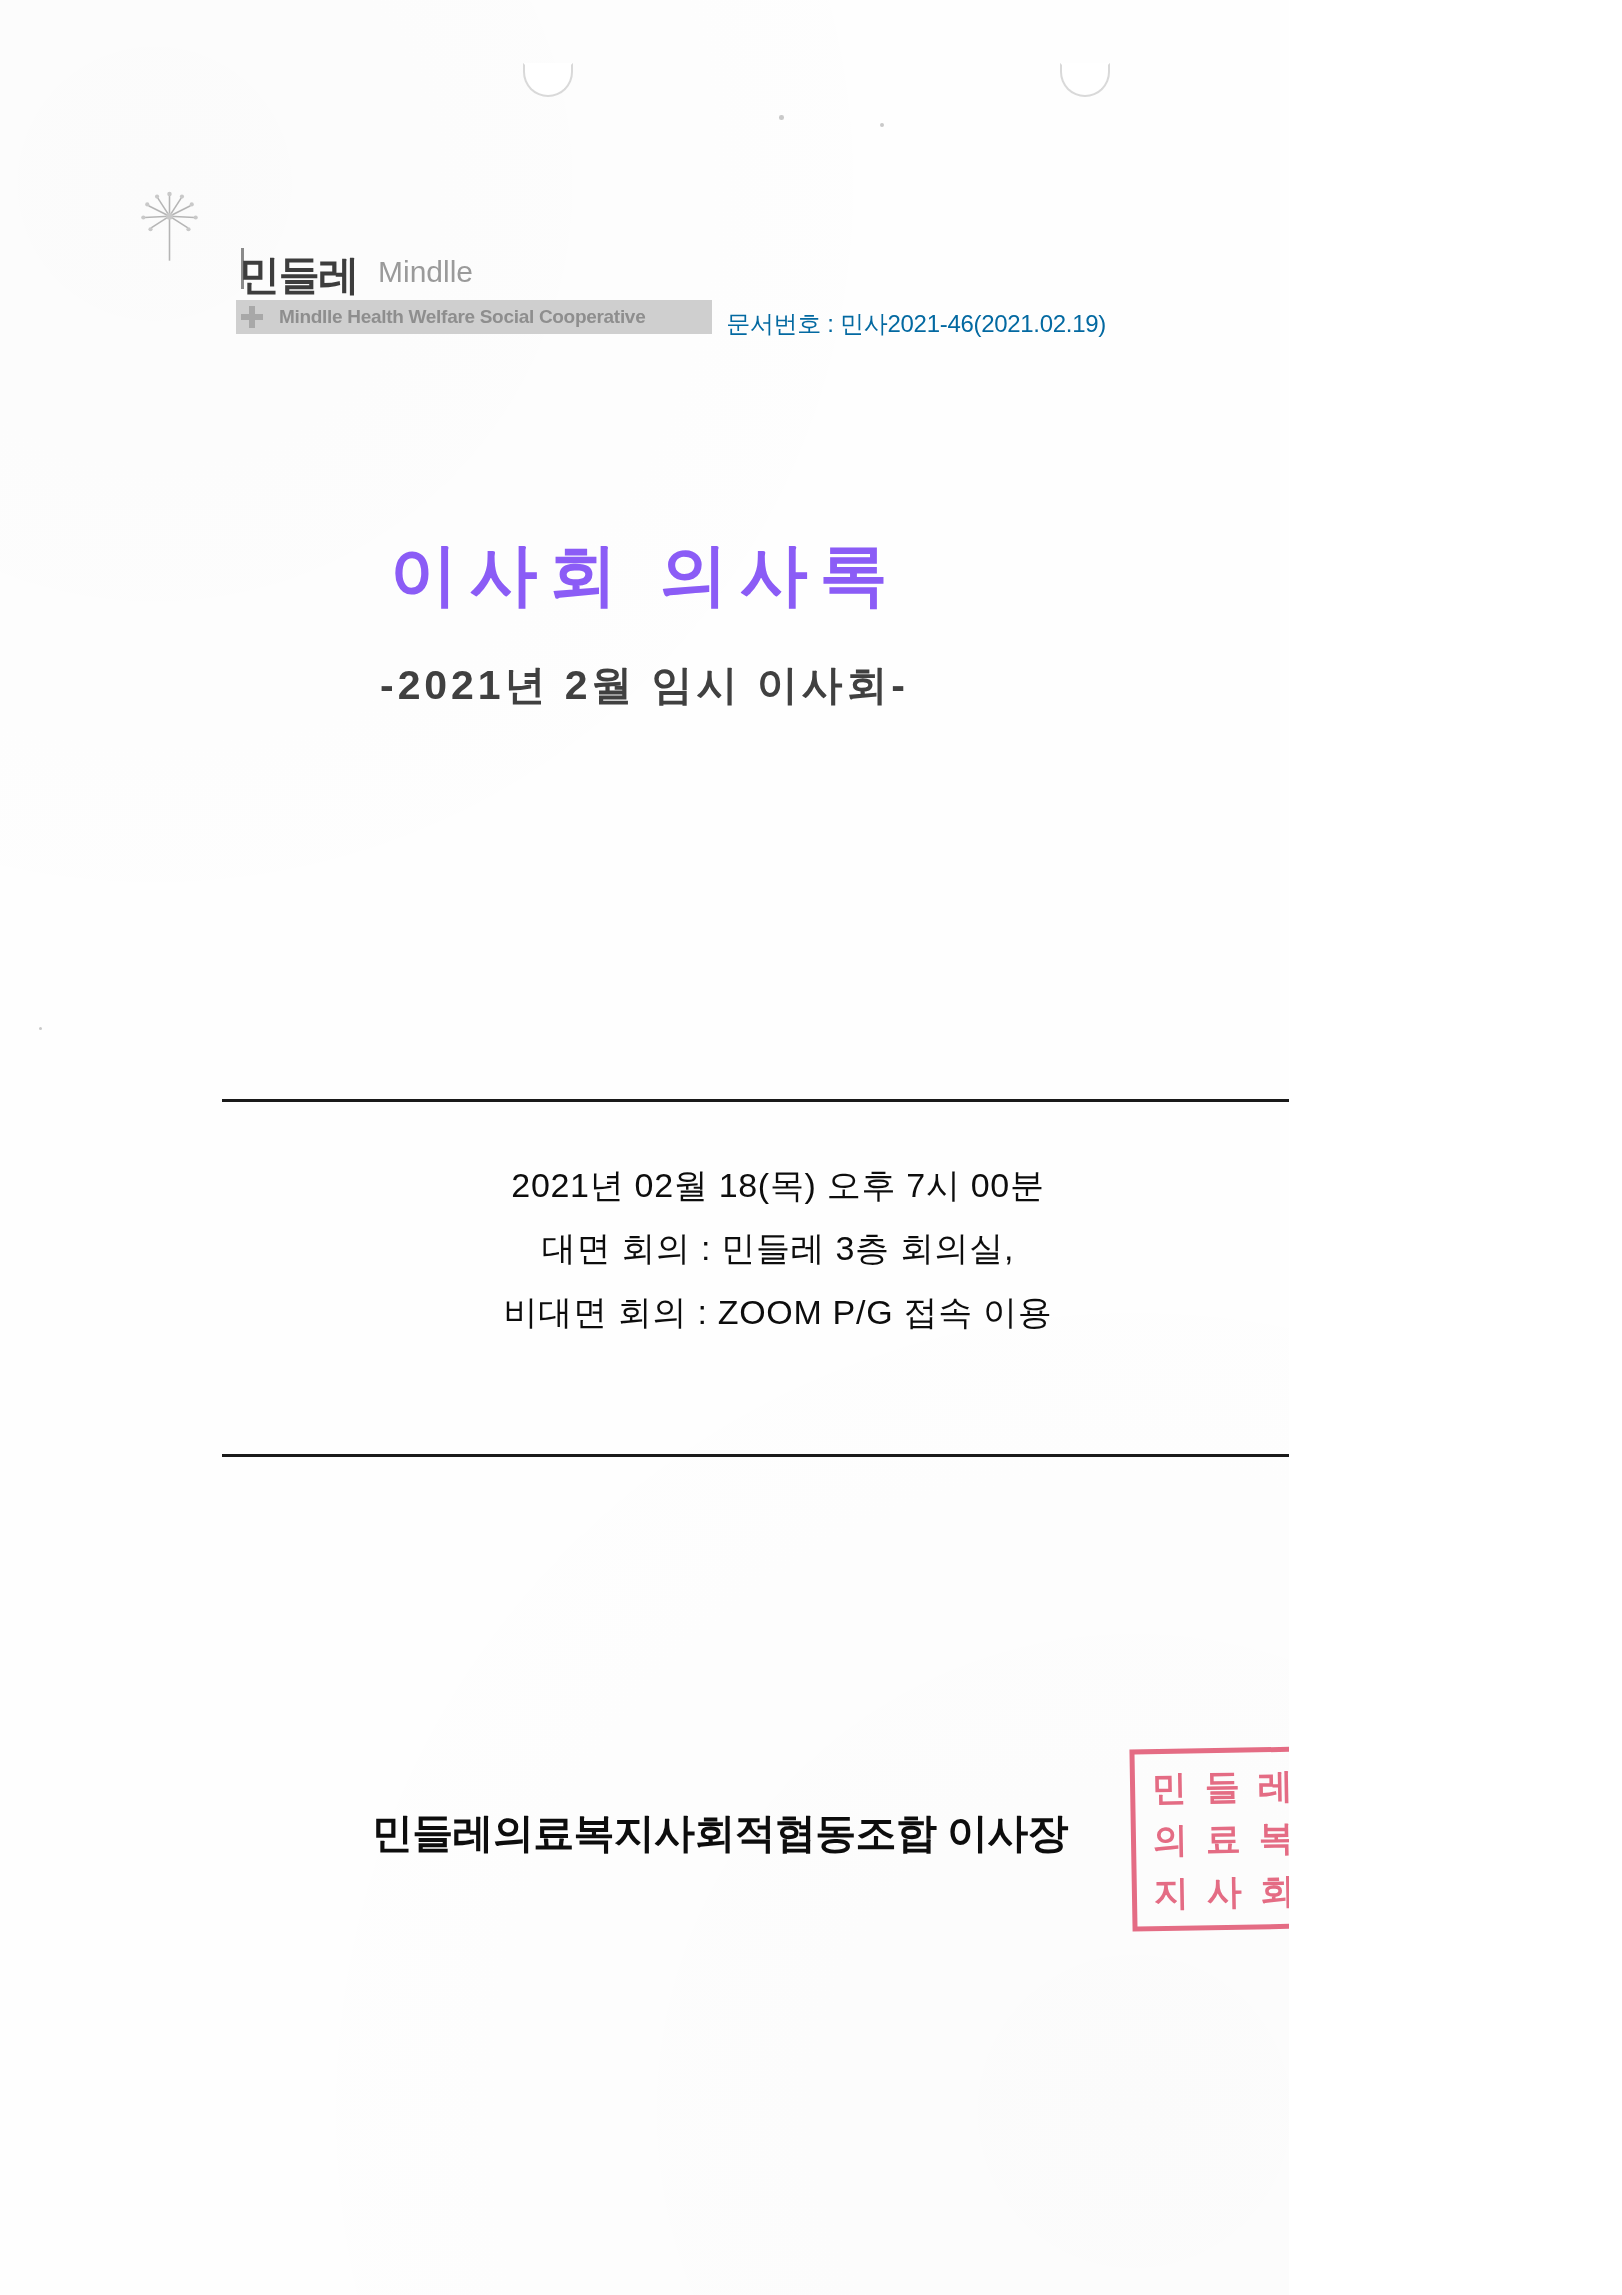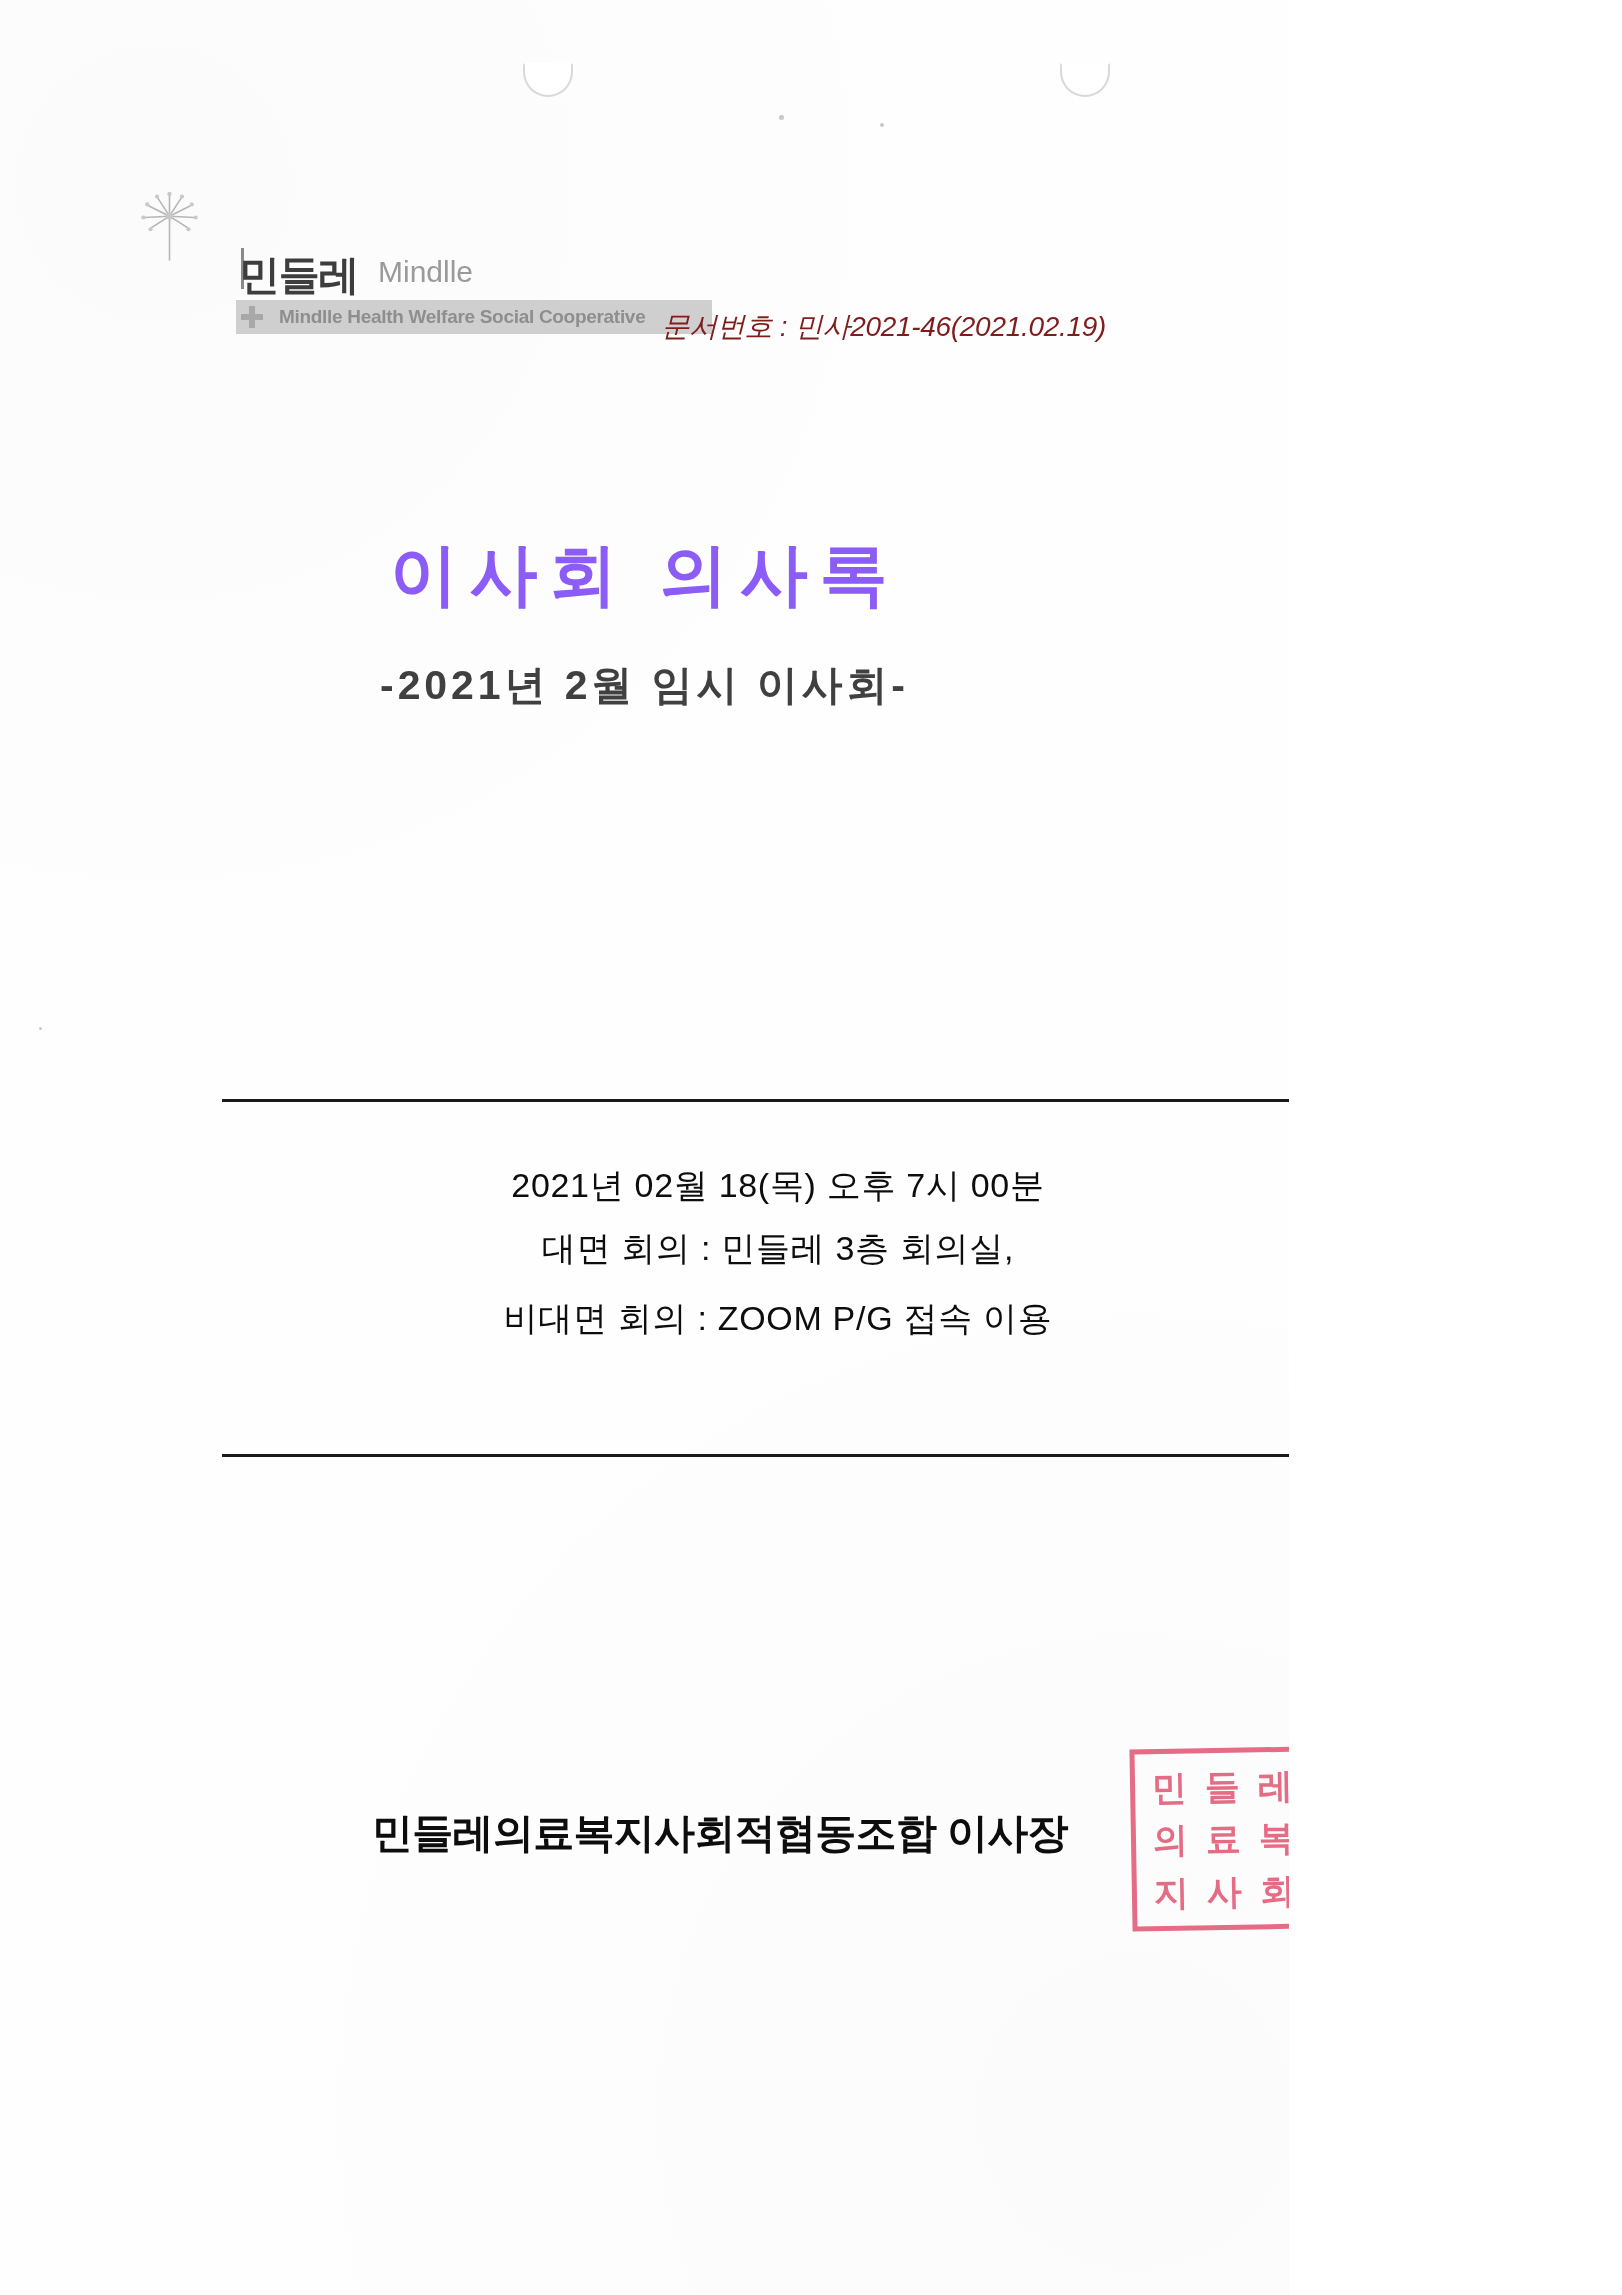--- a/index.html
+++ b/index.html
@@ -127,25 +127,24 @@
     background: #a8a8a8;
   }
   .logo-cross:before { left: 7.9px; top: 0;    width: 6.5px; height: 22px; }
   .logo-cross:after  { left: 0;    top: 7.9px; width: 22px; height: 6.5px; }
 
   
   .doc-number {
     position: absolute;
     right: 183px;
     top: 308px;
-    font-size: 28px;
-    color: #7f1d1d;
+    font-size: 24px;
+    color: #0369a1;
     letter-spacing: -0.3px;
     white-space: nowrap;
-    font-style: italic;
   }
 
   
   .title-main {
     position: absolute;
     left: 0;
     right: 0;
     top: 530px;
     text-align: center;
     font-size: 68px;
@@ -184,21 +183,21 @@
     text-align: center;
     color: #0d0d0d;
   }
   .info-line {
     font-size: 34px;
     letter-spacing: 0.7px;
     line-height: 1.22;
     margin-bottom: 22px;
   }
   .info-line.tight {
-    margin-bottom: 28px;
+    margin-bottom: 22px;
   }
   .info-line .second {
     display: block;
     margin-top: 2.6px;
   }
 
   
   .signature {
     position: absolute;
     left: 360px;

